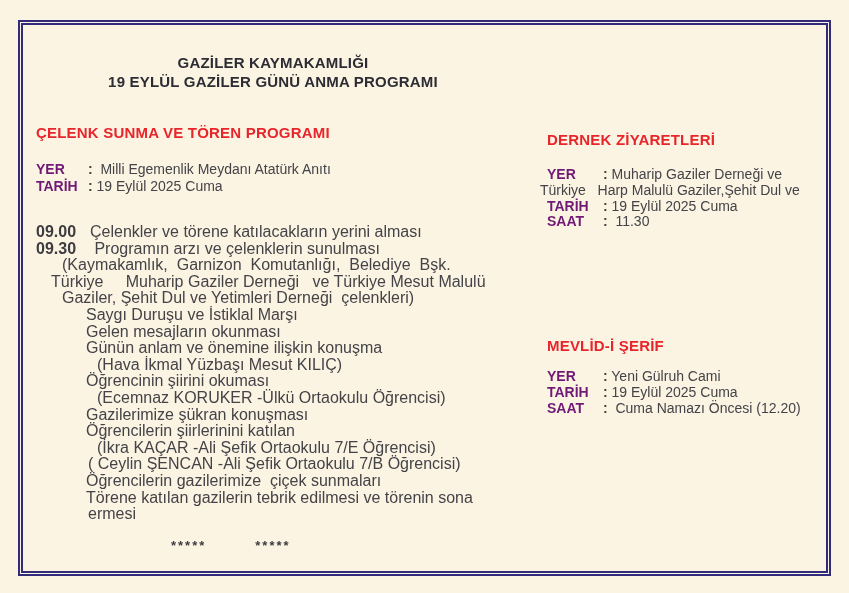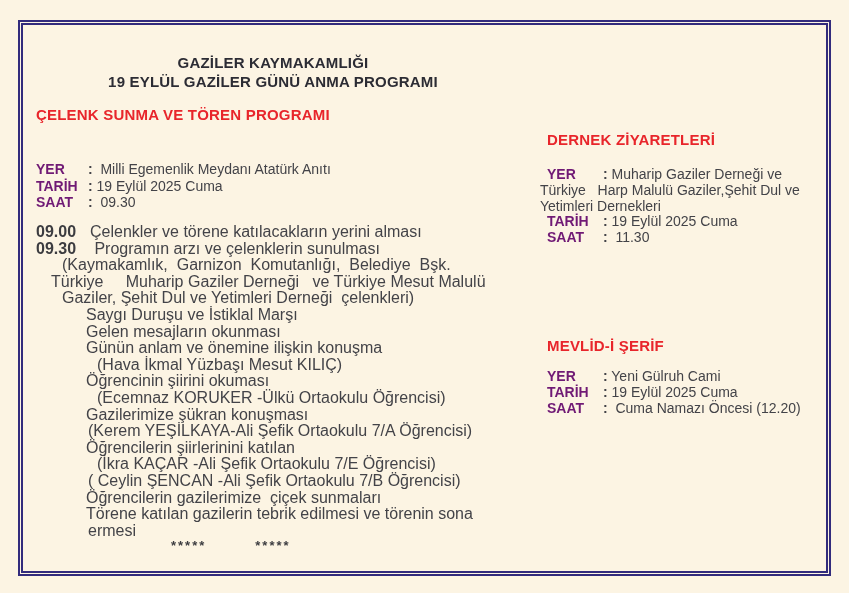--- a/index.html
+++ b/index.html
@@ -21,21 +21,21 @@
     position:absolute;left:36px;top:53px;width:474px;
     text-align:center;
     font-size:15px;font-weight:bold;line-height:19px;
     color:#2c2c34;letter-spacing:0.2px;
   }
   .sec-heading{
     position:absolute;
     font-size:15px;font-weight:bold;color:#e8252b;
     letter-spacing:0.2px;white-space:pre-wrap;
   }
-  .ceremony-heading{left:36px;top:106px;}
+  .ceremony-heading{left:36px;top:124px;}
   .dernek-heading{left:547px;top:131px;}
   .mevlid-heading{left:547px;top:337px;}
   .details{position:absolute;font-size:14px;}
   .left-details{left:36px;top:161px;line-height:16.5px;width:480px;}
   .dernek-details{left:540px;top:167px;line-height:15.8px;width:292px;}
   .mevlid-details{left:540px;top:368px;line-height:16.2px;width:300px;}
   .drow{white-space:pre-wrap;}
   .pad7{padding-left:7px;}
   .dlabel{
     display:inline-block;color:#701a75;font-weight:bold;
@@ -73,56 +73,53 @@
   <div class="title-block">
     <div>GAZİLER KAYMAKAMLIĞI</div>
     <div>19 EYLÜL GAZİLER GÜNÜ ANMA PROGRAMI</div>
   </div>
 
   <div class="sec-heading ceremony-heading">ÇELENK SUNMA VE TÖREN PROGRAMI</div>
 
   <div class="details left-details">
     <div class="drow"><span class="dlabel">YER</span><span class="dcolon">:</span><span class="dval">  Milli Egemenlik Meydanı Atatürk Anıtı</span></div>
     <div class="drow"><span class="dlabel">TARİH</span><span class="dcolon">:</span><span class="dval"> 19 Eylül 2025 Cuma</span></div>
-    <div class="drow"><span class="dlabel">SAAT</span><span class="dcolon">:</span><span class="dval">  09.30</span></div>
   </div>
 
   <div class="schedule">
     <div class="srow"><span class="stime">09.00</span><span class="stext">Çelenkler ve törene katılacakların yerini alması</span></div>
     <div class="srow"><span class="stime">09.30</span><span class="stext"> Programın arzı ve çelenklerin sunulması</span></div>
     <div class="fline ind2">(Kaymakamlık,  Garnizon  Komutanlığı,  Belediye  Bşk.</div>
     <div class="fline ind1">Türkiye     Muharip Gaziler Derneği   ve Türkiye Mesut Malulü</div>
     <div class="fline ind2">Gaziler, Şehit Dul ve Yetimleri Derneği  çelenkleri)</div>
     <div class="fline ind3">Saygı Duruşu ve İstiklal Marşı</div>
     <div class="fline ind3">Gelen mesajların okunması</div>
     <div class="fline ind3">Günün anlam ve önemine ilişkin konuşma</div>
     <div class="fline ind5">(Hava İkmal Yüzbaşı Mesut KILIÇ)</div>
     <div class="fline ind3">Öğrencinin şiirini okuması</div>
     <div class="fline ind5">(Ecemnaz KORUKER -Ülkü Ortaokulu Öğrencisi)</div>
     <div class="fline ind3">Gazilerimize şükran konuşması</div>
-    <div class="fline ind4">(Kerem YEŞİLKAYA-Ali Şefik Ortaokulu 7/A Öğrencisi)</div>
     <div class="fline ind3">Öğrencilerin şiirlerinini katılan</div>
     <div class="fline ind5">(İkra KAÇAR -Ali Şefik Ortaokulu 7/E Öğrencisi)</div>
     <div class="fline ind4">( Ceylin ŞENCAN -Ali Şefik Ortaokulu 7/B Öğrencisi)</div>
     <div class="fline ind3">Öğrencilerin gazilerimize  çiçek sunmaları</div>
     <div class="fline ind3">Törene katılan gazilerin tebrik edilmesi ve törenin sona</div>
     <div class="fline ind4">ermesi</div>
   </div>
 
   <div class="stars">
       <span>*****</span>
       <span>*****</span>
     </div>
 
   <div class="sec-heading dernek-heading">DERNEK ZİYARETLERİ</div>
 
   <div class="details right-details dernek-details">
     <div class="drow pad7"><span class="dlabel">YER</span><span class="dcolon">:</span><span class="dval"> Muharip Gaziler Derneği ve</span></div>
     <div class="cont">Türkiye   Harp Malulü Gaziler,Şehit Dul ve</div>
-    <div class="cont">Yetimleri Dernekleri</div>
     <div class="drow pad7"><span class="dlabel">TARİH</span><span class="dcolon">:</span><span class="dval"> 19 Eylül 2025 Cuma</span></div>
     <div class="drow pad7"><span class="dlabel">SAAT</span><span class="dcolon">:</span><span class="dval">  11.30</span></div>
   </div>
 
   <div class="sec-heading mevlid-heading">MEVLİD-İ ŞERİF</div>
 
   <div class="details right-details mevlid-details">
     <div class="drow pad7"><span class="dlabel">YER</span><span class="dcolon">:</span><span class="dval"> Yeni Gülruh Cami</span></div>
     <div class="drow pad7"><span class="dlabel">TARİH</span><span class="dcolon">:</span><span class="dval"> 19 Eylül 2025 Cuma</span></div>
     <div class="drow pad7"><span class="dlabel">SAAT</span><span class="dcolon">:</span><span class="dval">  Cuma Namazı Öncesi (12.20)</span></div>

